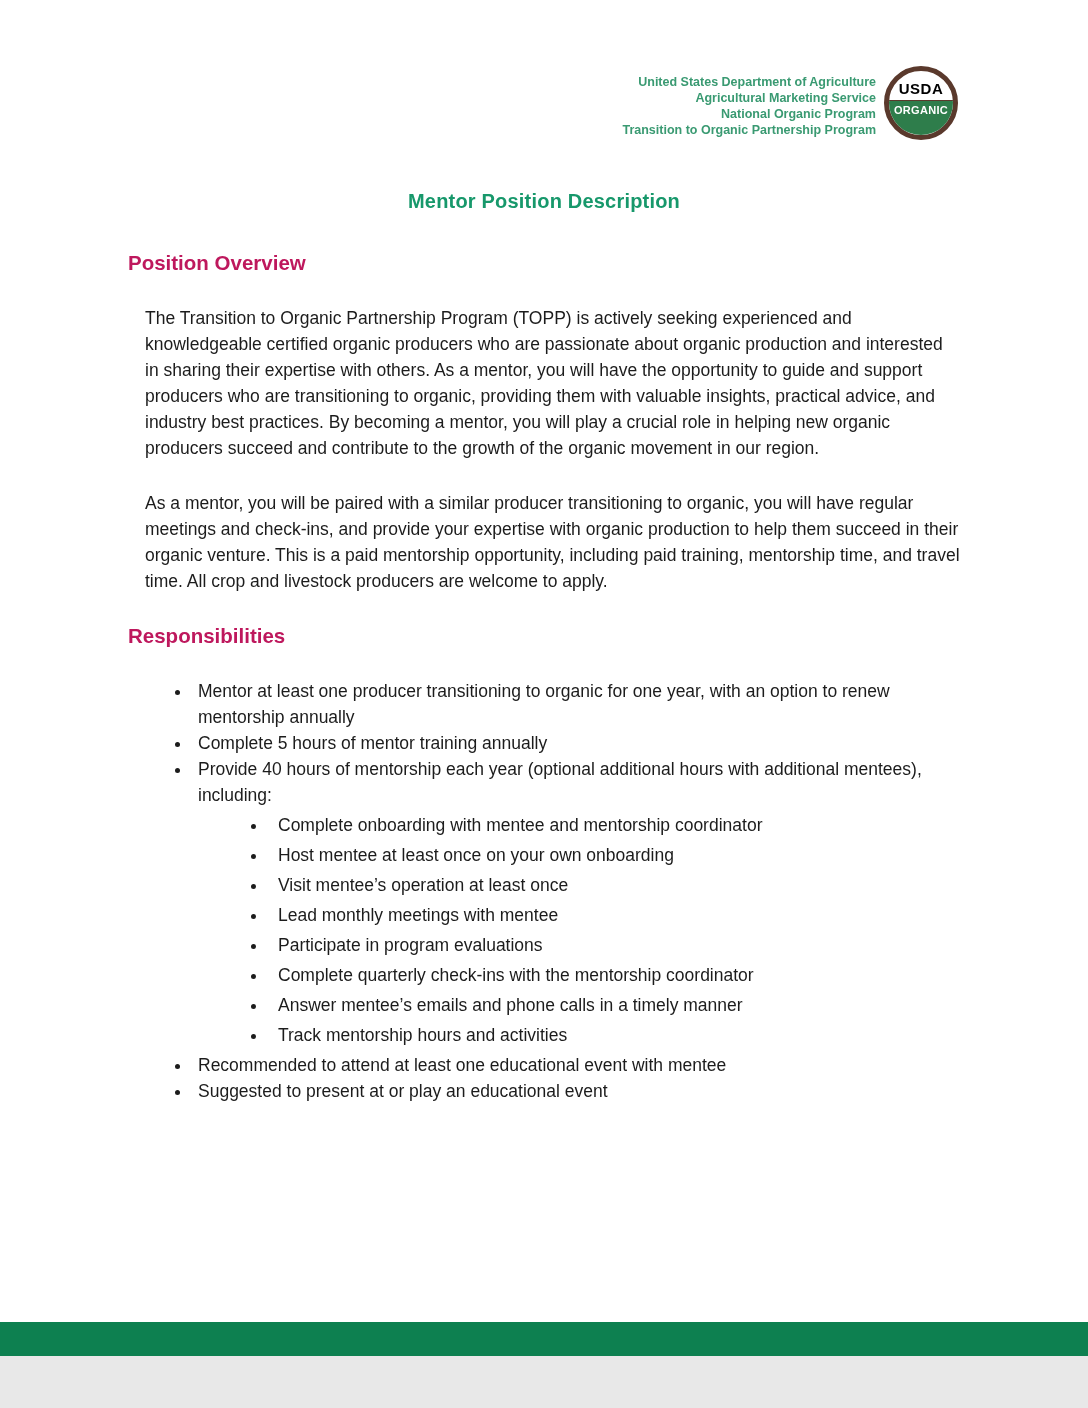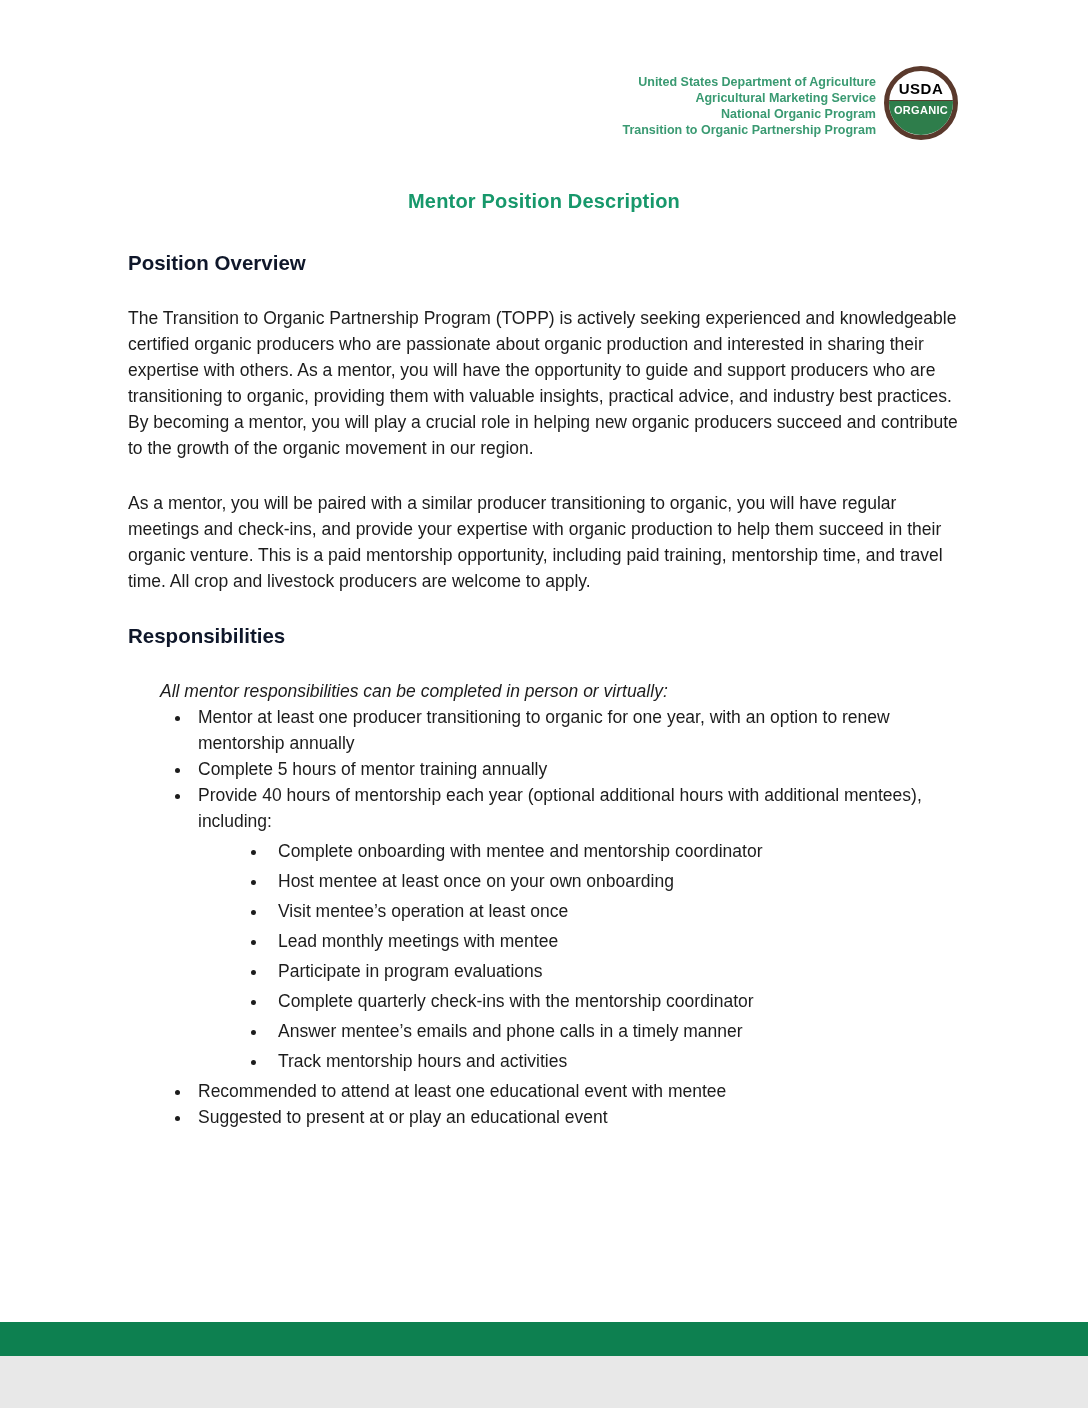--- a/index.html
+++ b/index.html
@@ -82,24 +82,24 @@
     position:absolute;
     left:128px; top:250px;
     width:833px;
     font-size:17.5px;
     line-height:26px;
   }
   .content h2 {
     font-size:20.5px;
     line-height:26px;
     margin:0 0 29px 0;
-    color:#0f172a;
+    color:#be185d;
   }
   .content p {
-    margin:0 0 29px 0;
+    margin:0 0 29px 17px;
   }
   .intro-italic {
     font-style:italic;
     margin:0 0 0 32px;
   }
   ul.level1 {
     margin:0;
     padding-left:64px;
     list-style-type:disc;
   }
@@ -150,21 +150,20 @@
   <div class="content">
 
     <h2>Position Overview</h2>
 
     <p>The Transition to Organic Partnership Program (TOPP) is actively seeking experienced and knowledgeable certified organic producers who are passionate about organic production and interested in sharing their expertise with others. As a mentor, you will have the opportunity to guide and support producers who are transitioning to organic, providing them with valuable insights, practical advice, and industry best practices. By becoming a mentor, you will play a crucial role in helping new organic producers succeed and contribute to the growth of the organic movement in our region.</p>
 
     <p>As a mentor, you will be paired with a similar producer transitioning to organic, you will have regular meetings and check-ins, and provide your expertise with organic production to help them succeed in their organic venture. This is a paid mentorship opportunity, including paid training, mentorship time, and travel time. All crop and livestock producers are welcome to apply.</p>
 
     <h2>Responsibilities</h2>
 
-    <div class="intro-italic">All mentor responsibilities can be completed in person or virtually:</div>
 
     <ul class="level1">
       <li>
         <span>Mentor at least one producer transitioning to organic for one year, with an option to renew mentorship annually</span>
       </li>
       <li>
         <span>Complete 5 hours of mentor training annually</span>
       </li>
       <li>
         <span>Provide 40 hours of mentorship each year (optional additional hours with additional mentees), including:</span>

